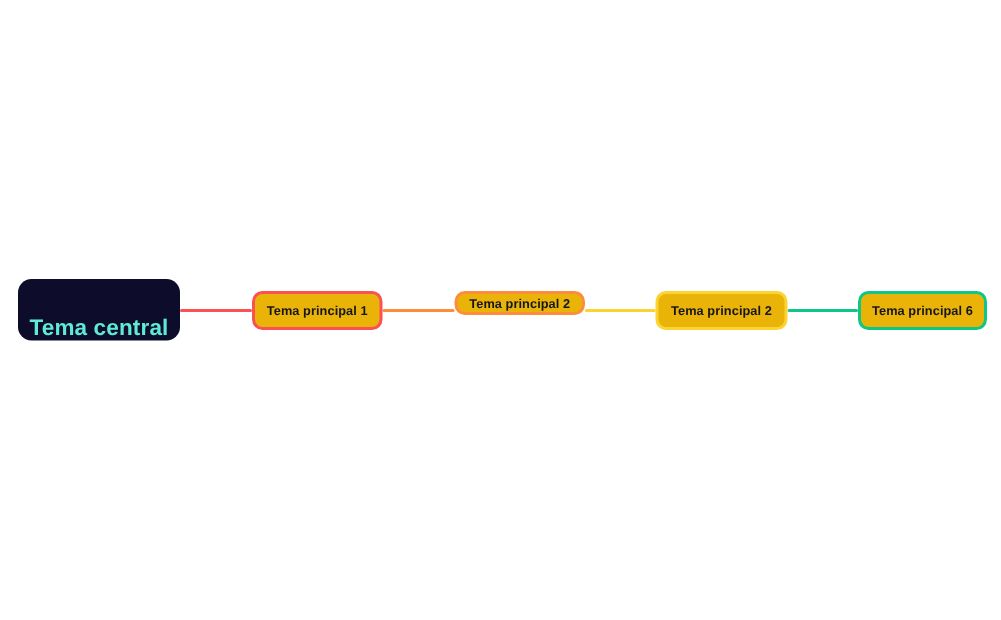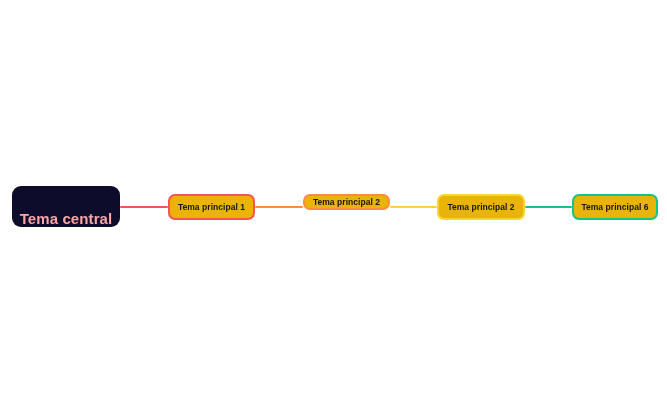--- a/index.html
+++ b/index.html
@@ -69,21 +69,21 @@
 <body>
 
 <div id="canvas" style="width: 667px; height: 413px; background: rgb(255, 255, 255);">
 
   <div class="connector" style="left: 120px; top: 206px; width: 48px; background: rgb(250, 82, 82);"></div>
   <div class="connector" style="left: 255px; top: 206px; width: 48px; background: rgb(253, 140, 60);"></div>
   <div class="connector" style="left: 390px; top: 206px; width: 47px; background: rgb(251, 212, 51);"></div>
   <div class="connector" style="left: 525px; top: 206px; width: 47px; background: rgb(14, 199, 135);"></div>
 
   <div class="central-node" style="left: 12px; top: 186px; width: 108px; height: 41px; background: rgb(13, 13, 43);">
-    <span class="central-node-label" style="color: #fca5a5; margin-top: 24px;">Tema central</span>
+    <span class="central-node-label" style="color: #5eead4; margin-top: 24px;">Tema central</span>
   </div>
 
   <div class="branch-node" style="left: 168px; top: 194px; width: 87px; height: 26px; border-color: rgb(250, 82, 82);">
     <span class="branch-node-label">Tema principal 1</span>
   </div>
 
   <div class="branch-node" style="left: 303px; top: 194px; width: 87px; height: 16px; border-color: rgb(253, 140, 60);">
     <span class="branch-node-label">Tema principal 2</span>
   </div>
 

